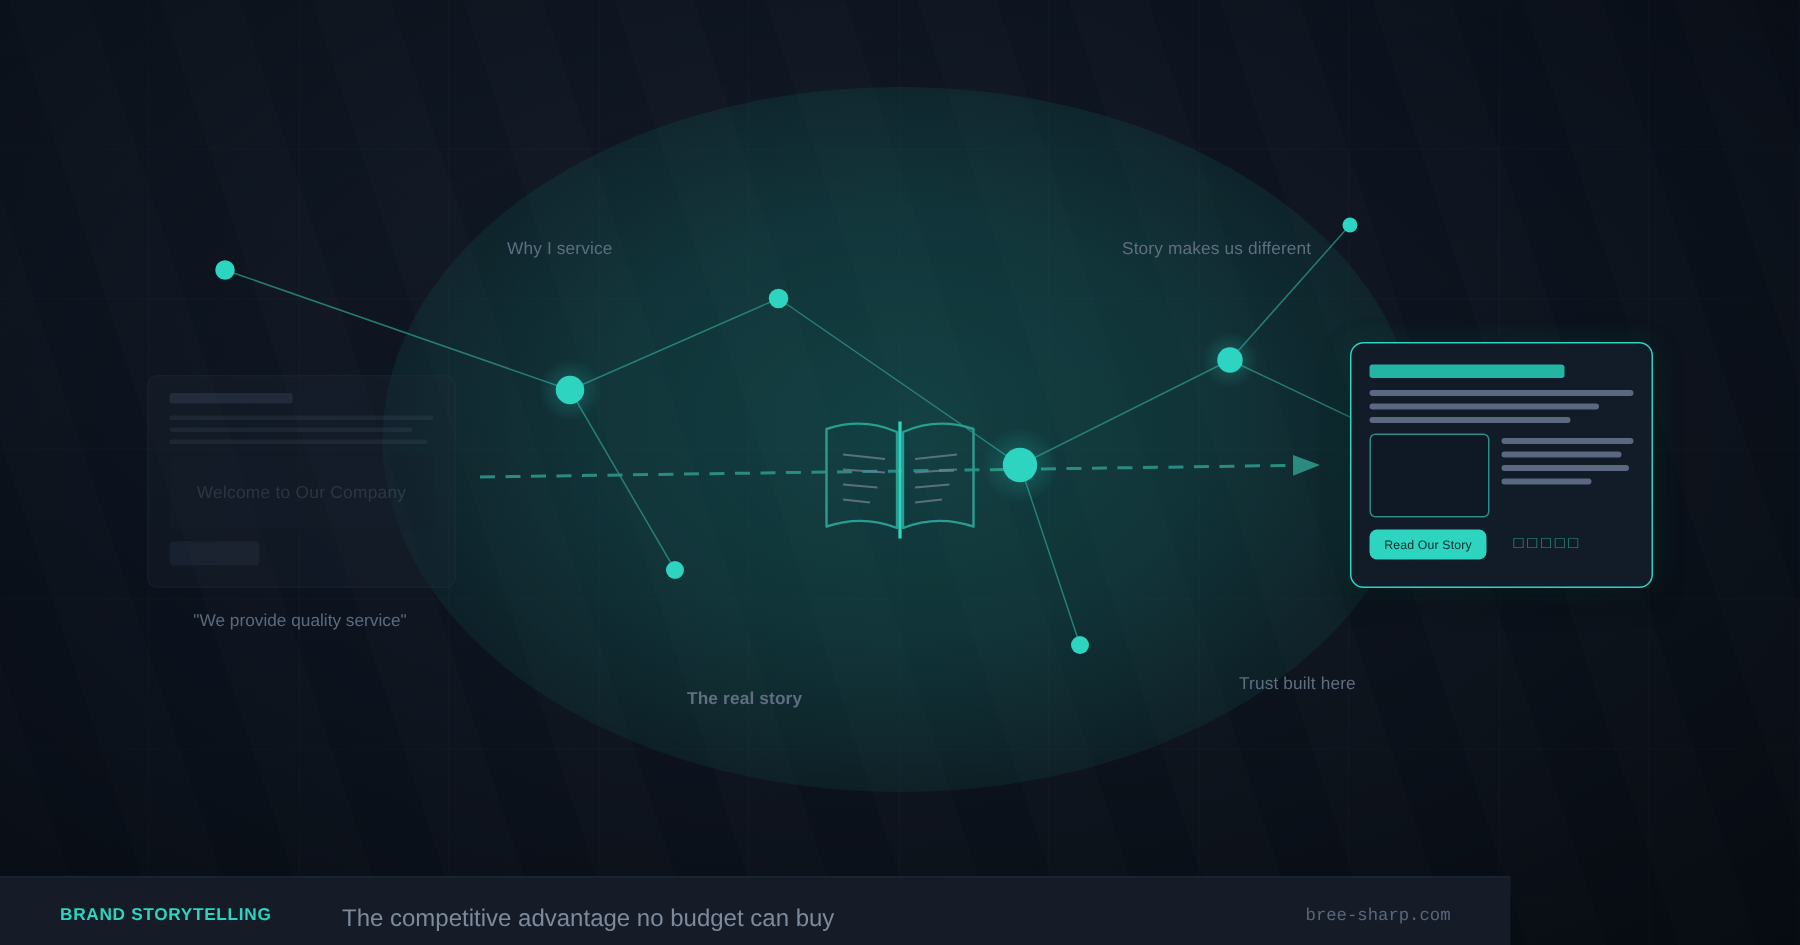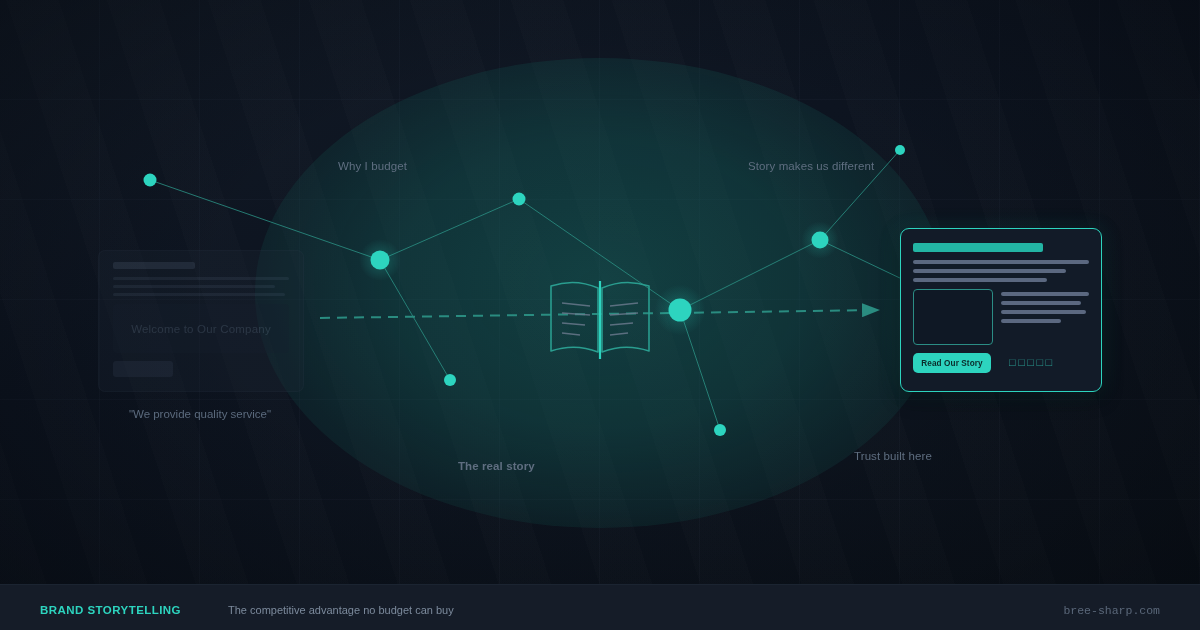--- a/index.html
+++ b/index.html
@@ -178,60 +178,60 @@
   .sc-r3 { left: 100px; top: 81px; width: 85px; }
   .sc-r4 { left: 100px; top: 90px; width: 60px; }
   .sc-btn {
     position: absolute;
     left: 12px; top: 124px;
     width: 78px; height: 20px;
     border-radius: 5px;
     background: #2dd4bf;
     color: #0b2b2a;
     font-size: 8.2px;
-    font-weight: bold;
+    font-weight: normal;
     display: flex;
     align-items: center;
     justify-content: center;
     letter-spacing: 0.1px;
   }
   .sc-stars {
     position: absolute;
     left: 108px; top: 128px;
     font-size: 11px;
     color: #2a9c91;
     letter-spacing: 2.5px;
     line-height: 1;
   }
 
   
   .footer {
     position: absolute;
     left: 0;
     bottom: 0;
-    width: 1200px;
+    width: 1007px;
     height: 45px;
     background: #151c28;
     border-top: 1px solid rgba(120,145,175,0.07);
     margin-top: 48px;
   }
   .footer-kicker {
     position: absolute;
     left: 40px;
     top: 19px;
     font-size: 11.5px;
     font-weight: bold;
     color: #2dd4bf;
     letter-spacing: 0.45px;
   }
   .footer-tagline {
     position: absolute;
     left: 228px;
     top: 19px;
-    font-size: 11px;
+    font-size: 16px;
     color: #7c8a9c;
   }
   .footer-domain {
     position: absolute;
     right: 40px;
     top: 19px;
     font-size: 11.5px;
     color: #5a6779;
     font-family: Liberation Mono, monospace;
   }
@@ -311,24 +311,24 @@
         <circle cx="680" cy="310" r="11.5" fill="#2dd4bf"></circle>
         <circle cx="720" cy="430" r="6" fill="#2dd4bf"></circle>
         <circle cx="820" cy="240" r="18.700000000000003" fill="url(#nodeGlow)" opacity="0.5"></circle>
         <circle cx="820" cy="240" r="8.5" fill="#2dd4bf"></circle>
         <circle cx="900" cy="150" r="5" fill="#2dd4bf"></circle>
         <circle cx="1049" cy="349" r="7" fill="#2c3a4c"></circle>
       </g>
   </svg>
 
   <div id="labels">
-      <div class="node-label" style="left: 338px; top: 160px;">Why I budget</div>
+      <div class="node-label" style="left: 338px; top: 160px;">Why I service</div>
       <div class="node-label" style="left: 748px; top: 160px;">Story makes us different</div>
       <div class="node-label" style="left: 458px; top: 460px; font-weight: bold;">The real story</div>
-      <div class="node-label" style="left: 826px; top: 450px; margin-left: 28px;">Trust built here</div>
+      <div class="node-label" style="left: 826px; top: 450px;">Trust built here</div>
     </div>
 
   <div class="story-card">
     <div class="sc-title"></div>
     <div class="sc-line sc-l1"></div>
     <div class="sc-line sc-l2"></div>
     <div class="sc-line sc-l3"></div>
     <div class="sc-thumb"></div>
     <div class="sc-line sc-r1"></div>
     <div class="sc-line sc-r2"></div>

